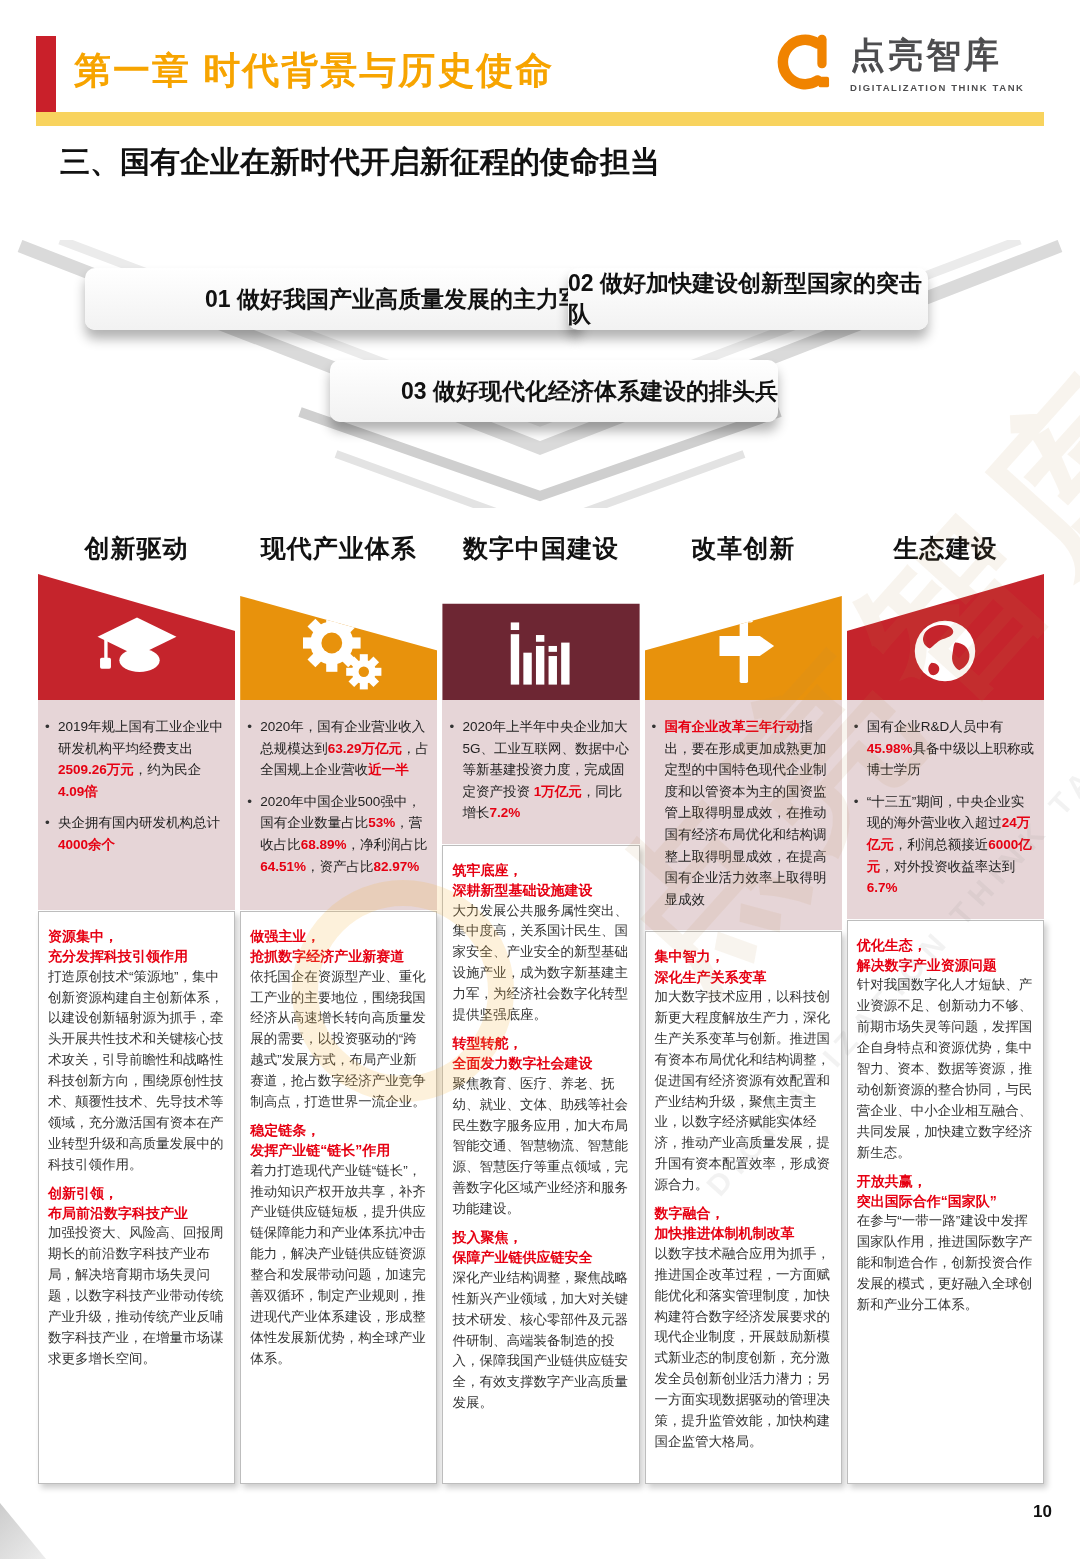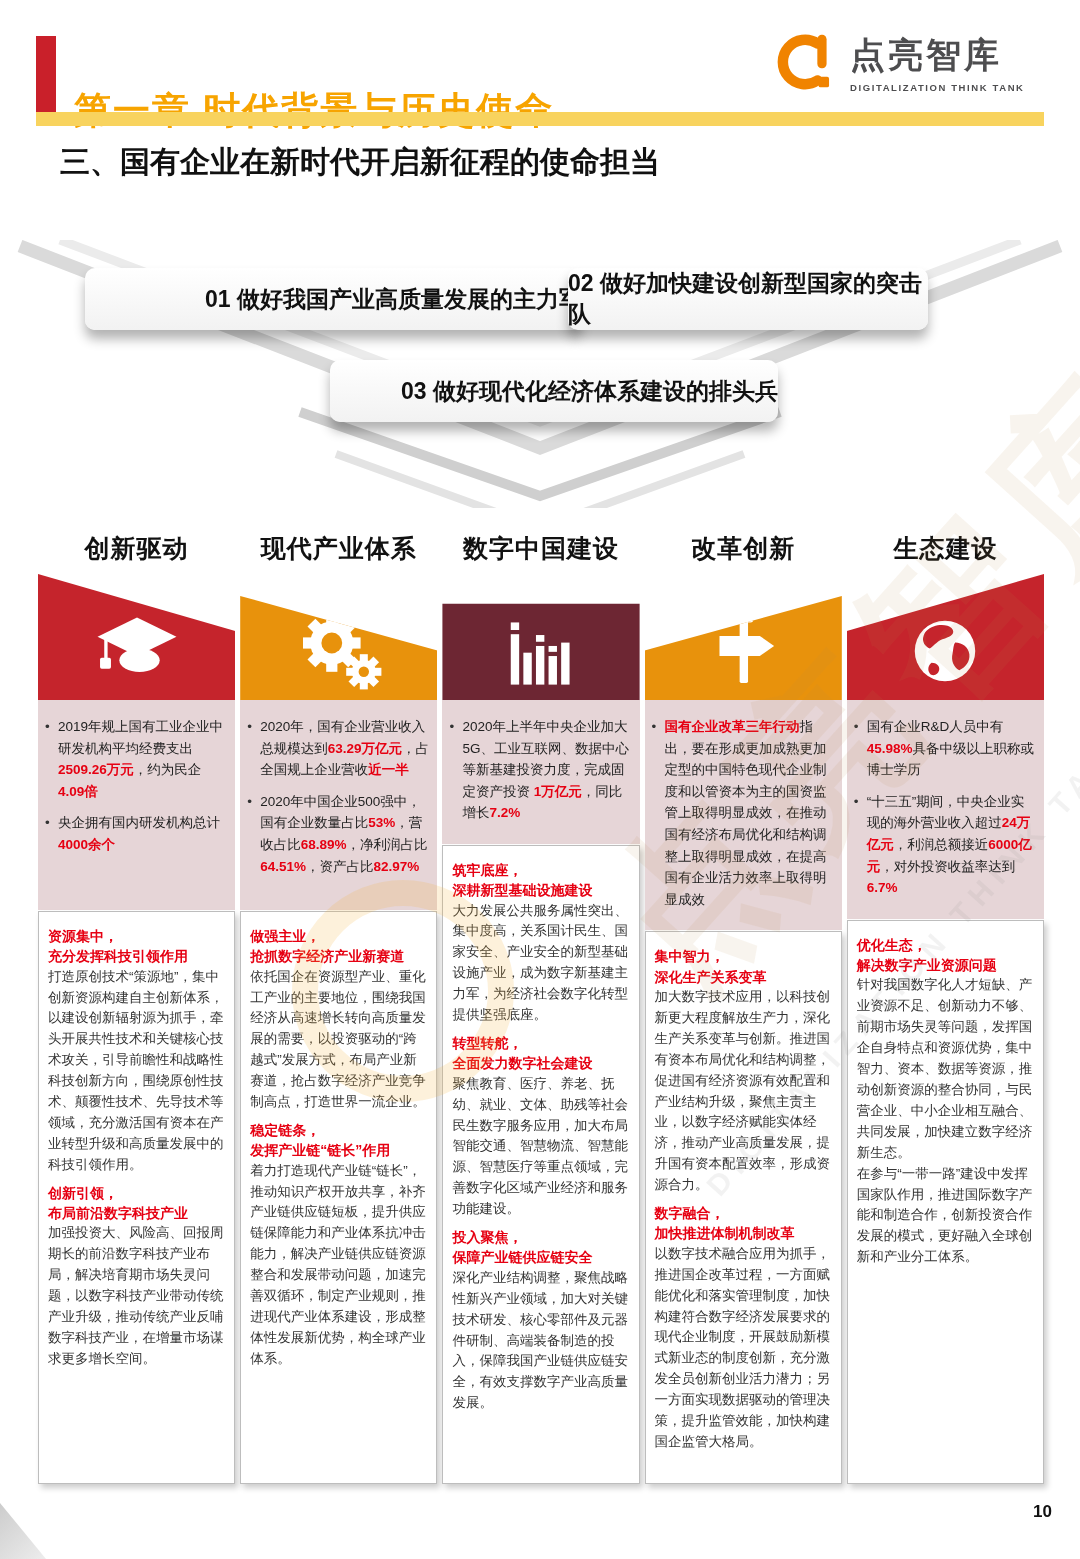--- a/index.html
+++ b/index.html
@@ -1,21 +1,21 @@
 <!DOCTYPE html>
 <html><head>
 <meta charset="utf-8">
 <style>
   html,body{margin:0;padding:0;background:#fff;}
   .page{position:relative;width:1080px;height:1559px;background:#fff;overflow:hidden;
         font-family:"Liberation Sans","DejaVu Sans",sans-serif;}
 
   
   .hdr-redbar{position:absolute;left:36px;top:36px;width:20px;height:78px;background:#C9202A;}
-  .hdr-title{position:absolute;left:74px;top:46px;font-size:37px;font-weight:900;color:#F7A400;letter-spacing:2px;margin-top:40px;}
+  .hdr-title{position:absolute;left:74px;top:46px;font-size:37px;font-weight:900;color:#F7A400;letter-spacing:2px;}
   .logo{position:absolute;left:768px;top:26px;display:flex;align-items:center;}
   .logo-mark svg{width:74px;height:72px;display:block;}
   .logo-text{display:flex;flex-direction:column;margin-left:8px;}
   .logo-name{font-size:35px;font-weight:900;color:#4D4D4F;letter-spacing:3px;}
   .logo-sub{font-size:9.5px;font-weight:bold;color:#4D4D4F;letter-spacing:1.6px;margin-top:3px;}
   .hdr-yellowbar{position:absolute;left:36px;top:112px;width:1008px;height:14px;background:#F8D35E;}
   .section-title{position:absolute;left:60px;top:142px;font-size:30px;font-weight:900;color:#111;}
 
   
   .deco{position:absolute;left:0;top:240px;width:1080px;height:268px;}
@@ -269,20 +269,24 @@
             <span class="dot">•</span>
             <span><span>“十三五”期间，中央企业实现的海外营业收入超过</span><span class="hl">24万亿元</span><span>，利润总额接近</span><span class="hl">6000亿元</span><span>，对外投资收益率达到</span><span class="hl">6.7%</span></span>
           </div>
         </div>
         <div class="col-box">
           <div class="sec-head">
             <div>优化生态，</div>
             <div>解决数字产业资源问题</div>
           </div>
           <div class="sec-body">针对我国数字化人才短缺、产业资源不足、创新动力不够、前期市场失灵等问题，发挥国企自身特点和资源优势，集中智力、资本、数据等资源，推动创新资源的整合协同，与民营企业、中小企业相互融合、共同发展，加快建立数字经济新生态。</div>
+          <div class="sec-head">
+            <div>开放共赢，</div>
+            <div>突出国际合作“国家队”</div>
+          </div>
           <div class="sec-body">在参与“一带一路”建设中发挥国家队作用，推进国际数字产能和制造合作，创新投资合作发展的模式，更好融入全球创新和产业分工体系。</div>
         </div>
       </div>
     </div>
 
   <div class="wm wm-big">点亮智库</div>
   <div class="wm wm-sub">DIGITALIZATION THINK TANK</div>
   <div class="wm-ring"></div>
   <div class="corner-deco"></div>
   <div class="page-num">10</div>

